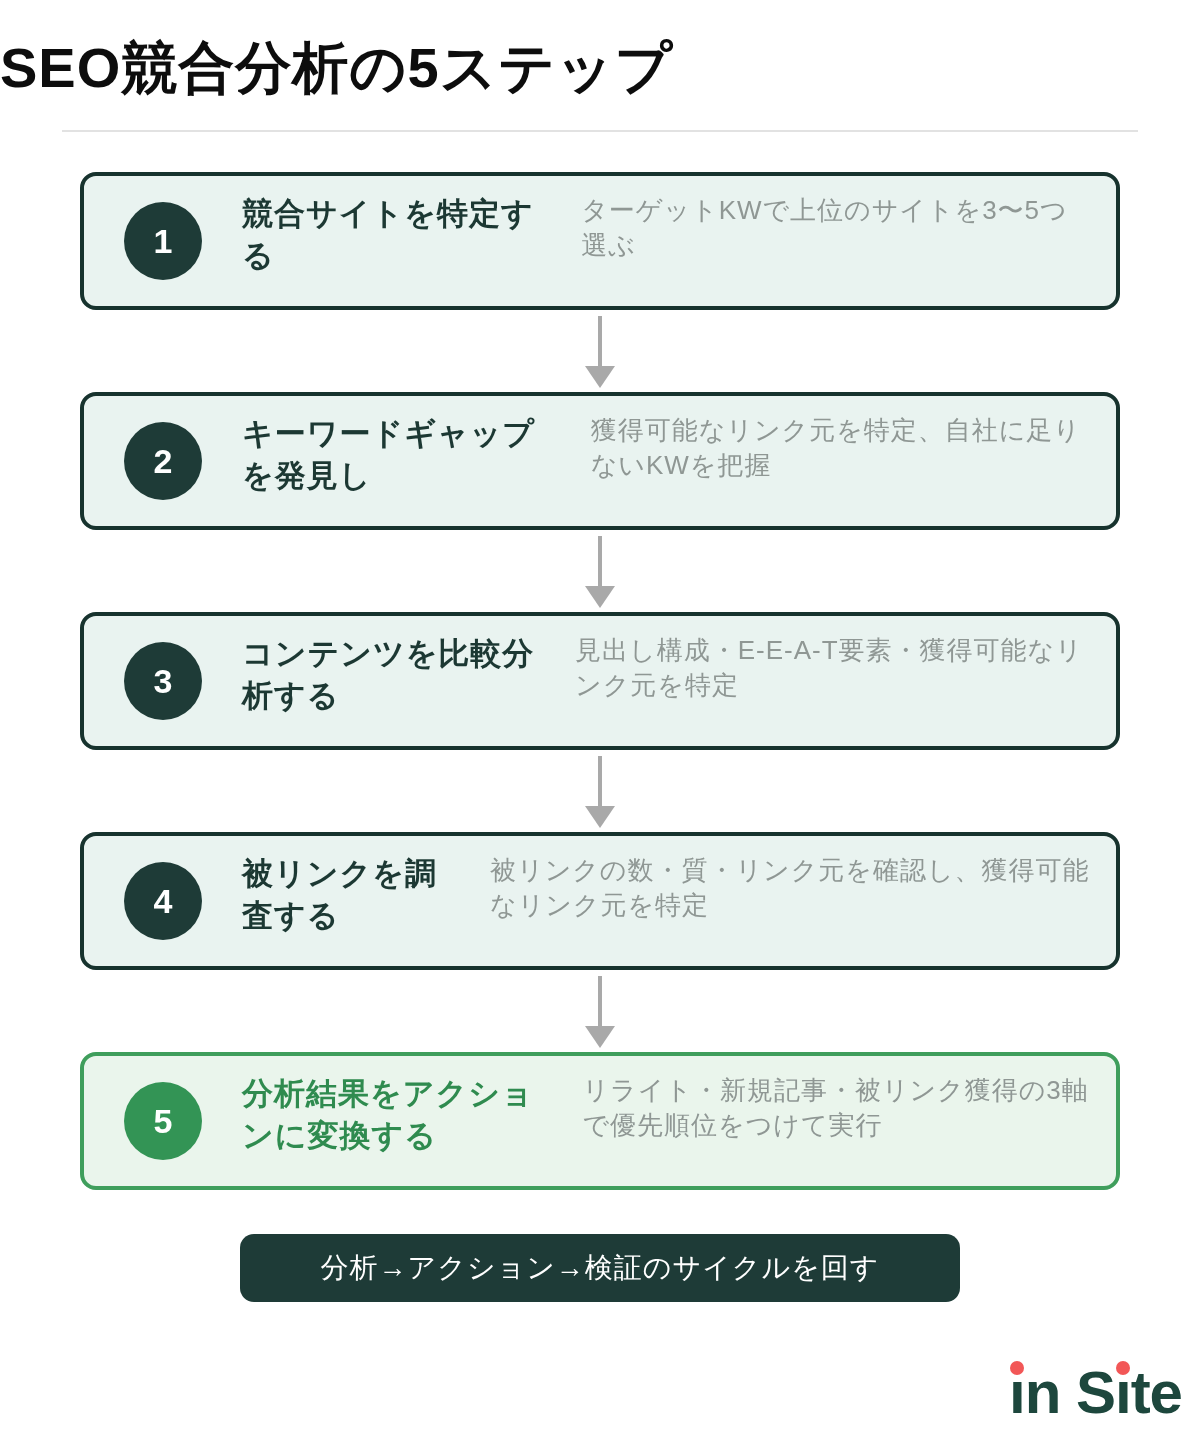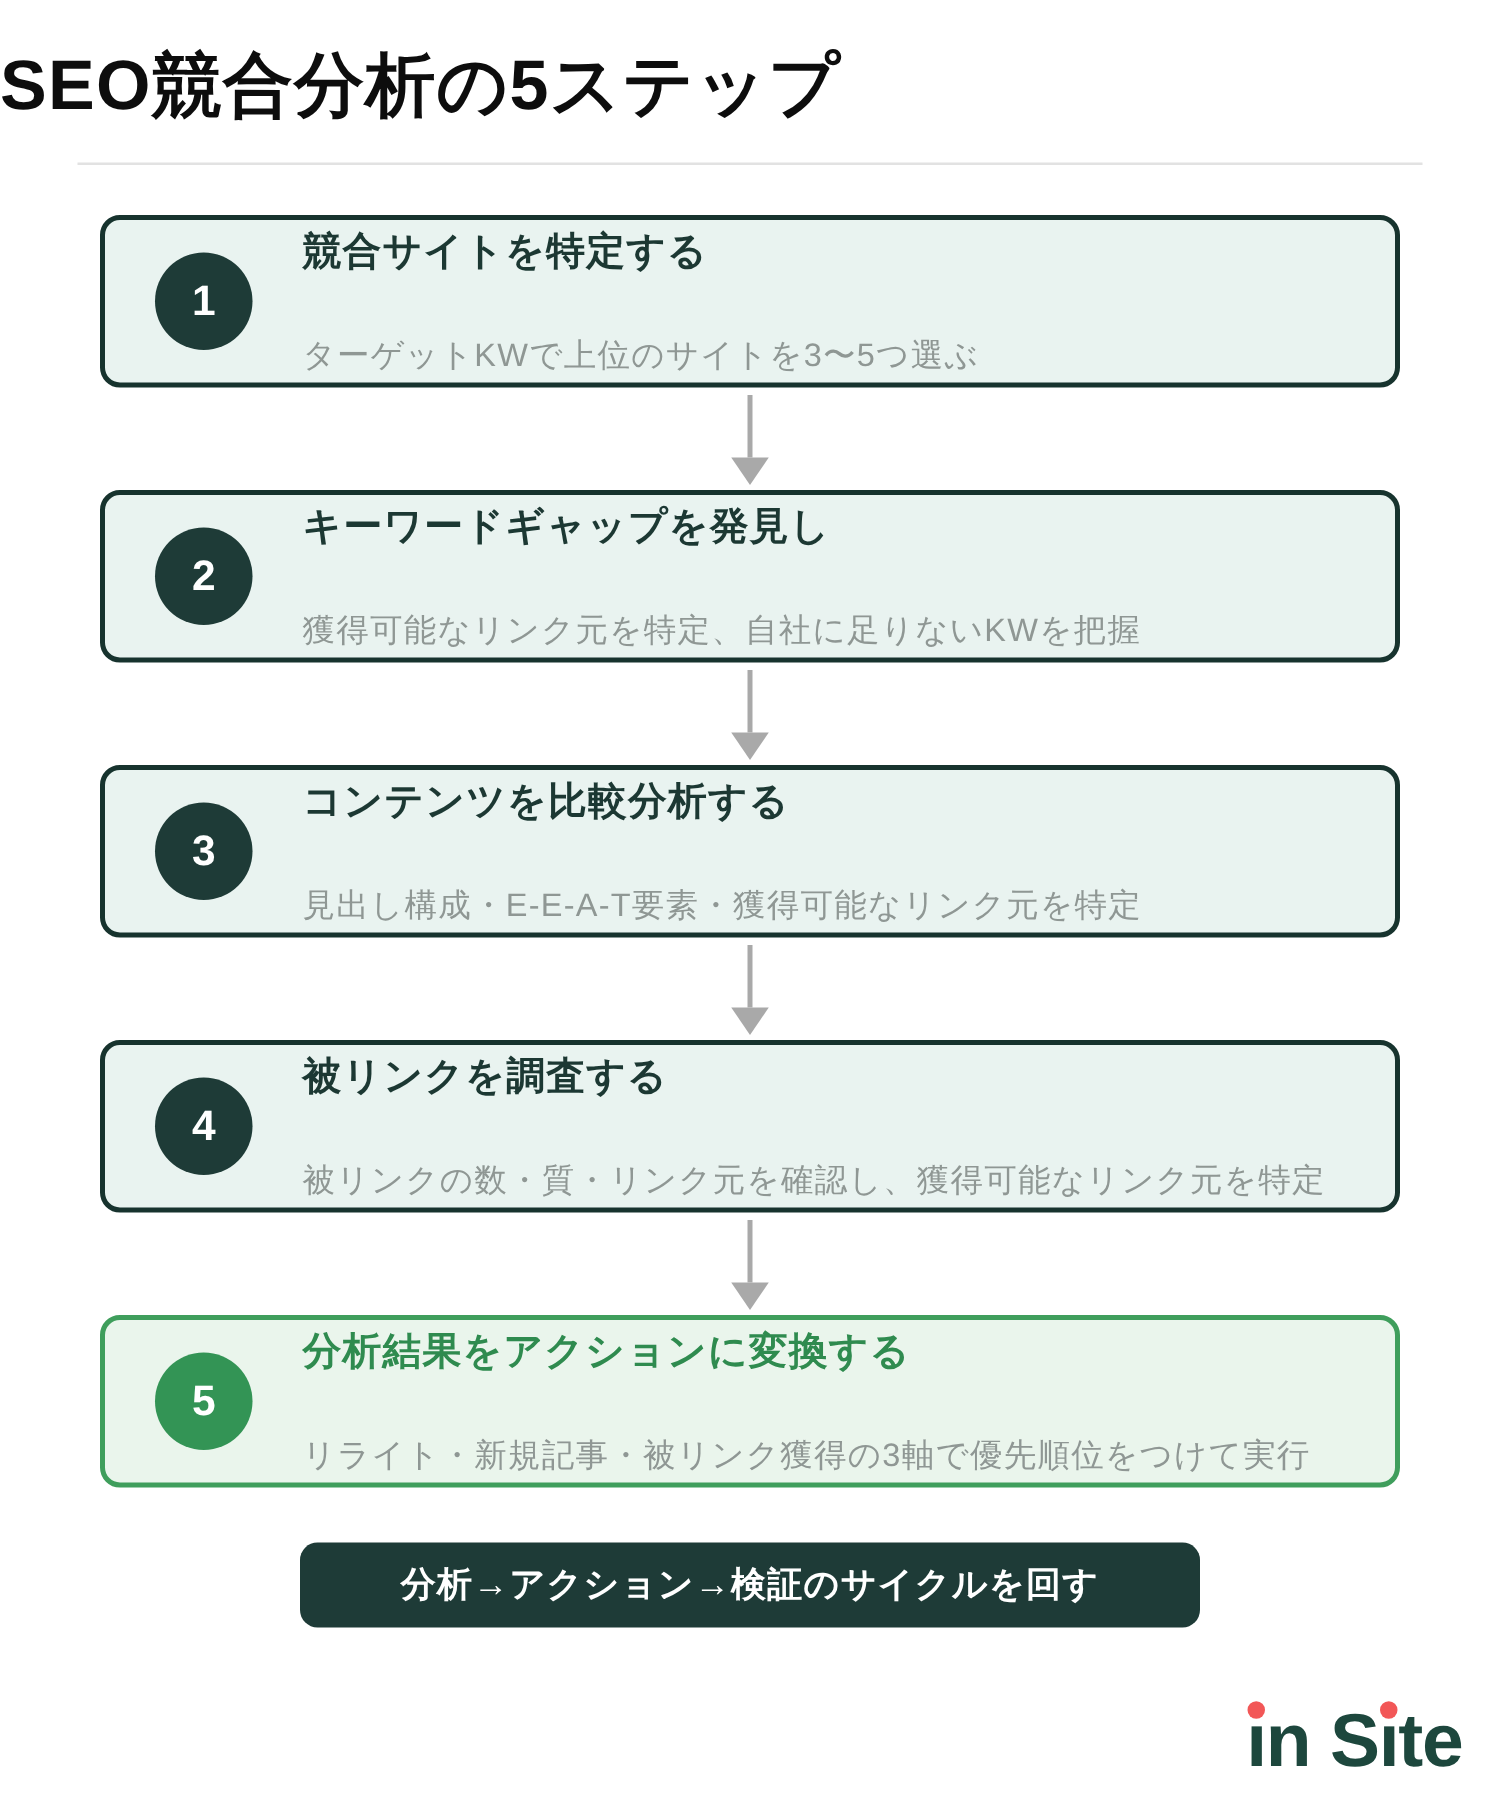--- a/index.html
+++ b/index.html
@@ -63,21 +63,21 @@
     flex:0 0 78px;
     width:78px;height:78px;
     border-radius:50%;
     background:var(--dark-fill);
     color:#ffffff;
     font-size:34px;
     font-weight:700;
     display:flex;align-items:center;justify-content:center;
     margin-right:40px;
   }
-  .step-texts{display:flex;flex-direction:column;gap:33px;}
+  .step-texts{display:flex;flex-direction:row;gap:33px;}
   .step-title{
     font-size:31px;
     font-weight:700;
     color:var(--box-title);
     letter-spacing:1px;
     margin-bottom:12px;
   }
   .step-desc{
     font-size:26px;
     color:var(--desc-gray);
@@ -103,26 +103,26 @@
   }
   .pill{
     width:720px;
     height:68px;
     margin:44px auto 0;
     background:var(--dark-fill);
     border-radius:14px;
     display:flex;align-items:center;justify-content:center;
     color:var(--pill-text);
     font-size:28px;
-    font-weight:700;
+    font-weight:400;
     letter-spacing:1px;
   }
   .logo{
     position:absolute;
-    right:30px;
+    right:18px;
     top:1358px;
     font-size:60px;
     font-weight:800;
     letter-spacing:-1px;
     color:var(--logo-green);
     white-space:nowrap;
   }
   .logo-i{
     position:relative;
     display:inline-block;

